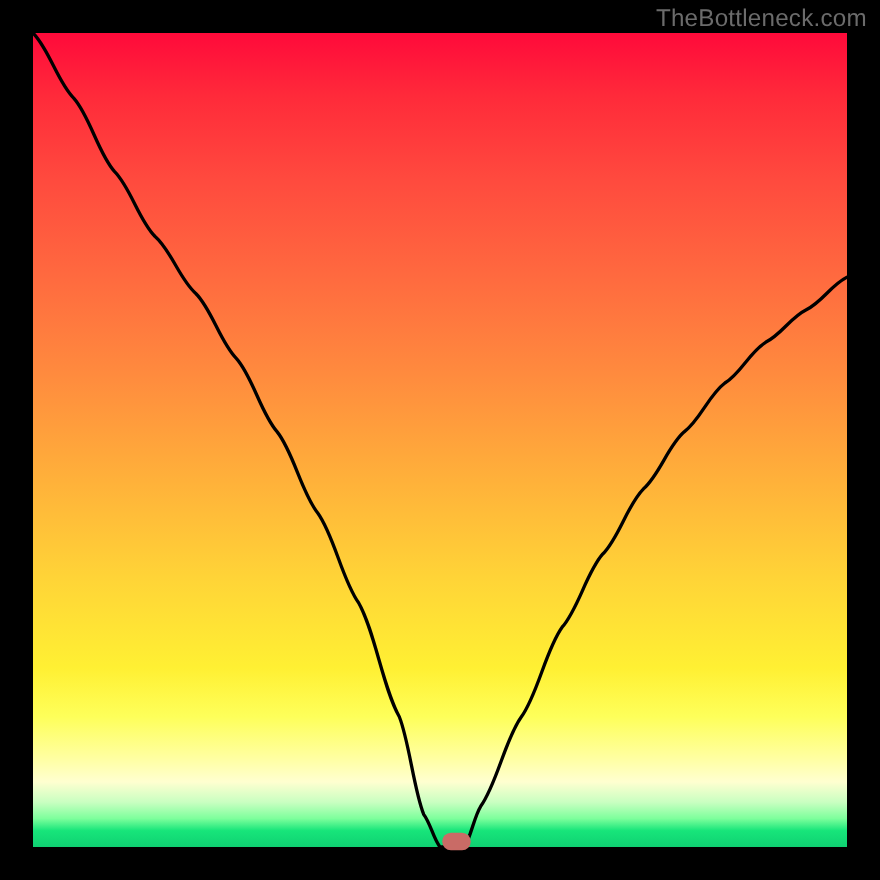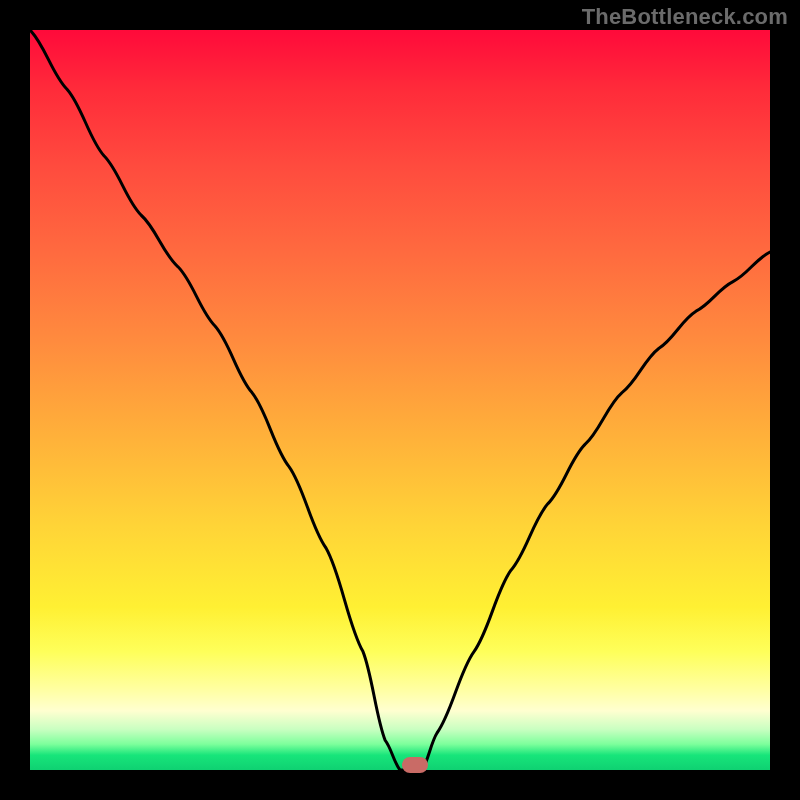--- a/index.html
+++ b/index.html
@@ -16,21 +16,21 @@
     width: 800px;
     height: 800px;
     background: #000;
   }
   .watermark {
     position: absolute;
     top: 4px;
     right: 12px;
     color: #6b6b6b;
     font-size: 22px;
-    font-weight: 700;
+    font-weight: 400;
     letter-spacing: 0.2px;
     z-index: 10;
   }
   .plot {
     position: absolute;
     left: 30px;
     top: 30px;
     width: 740px;
     height: 740px;
     

